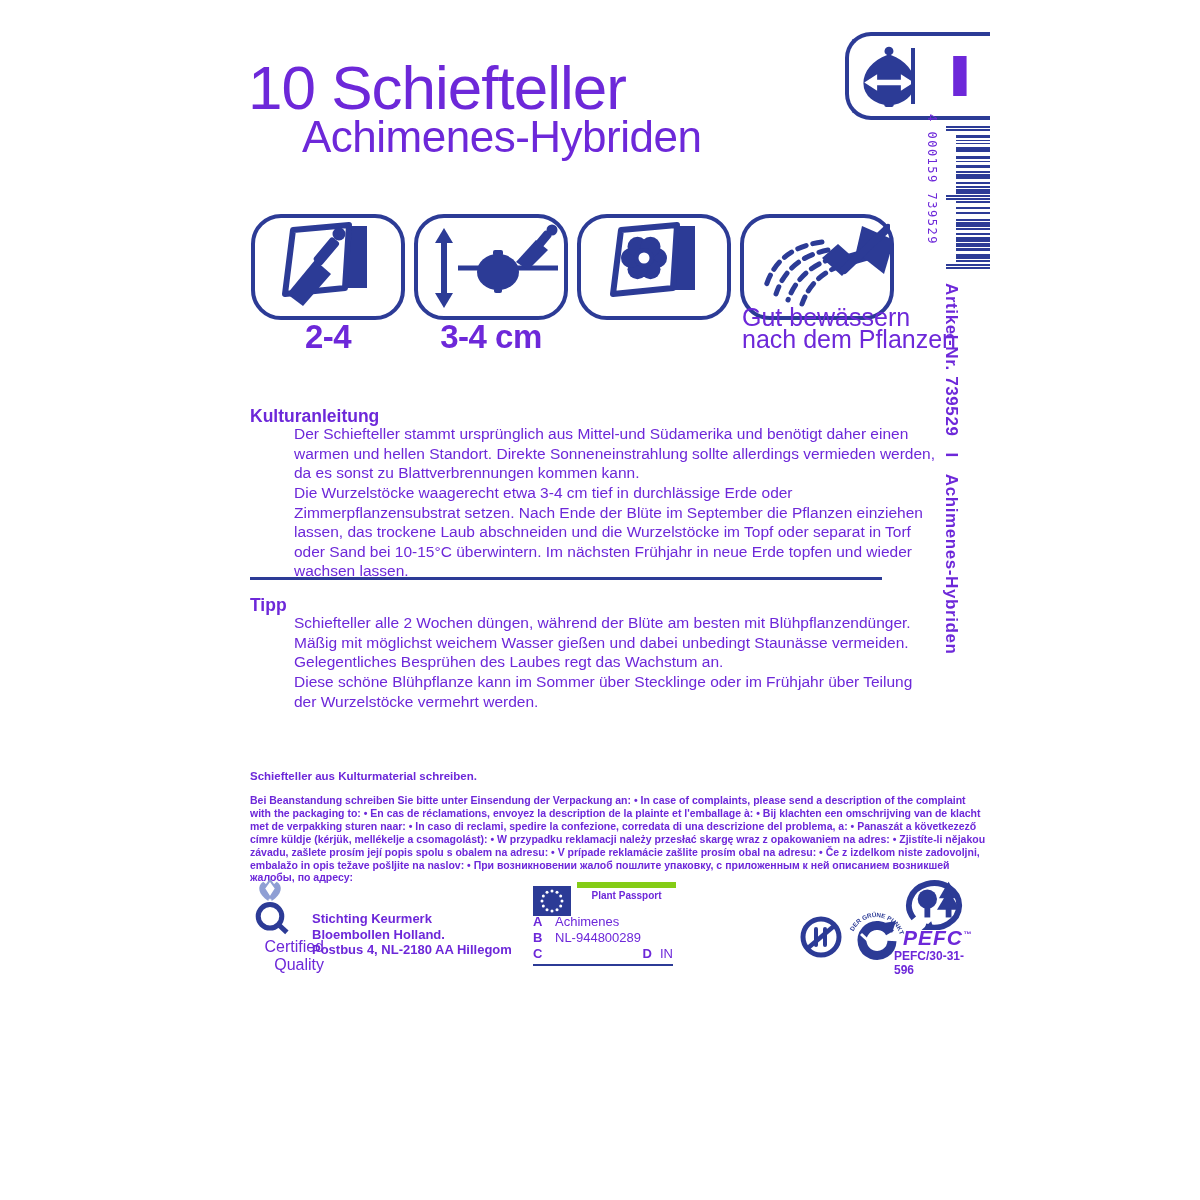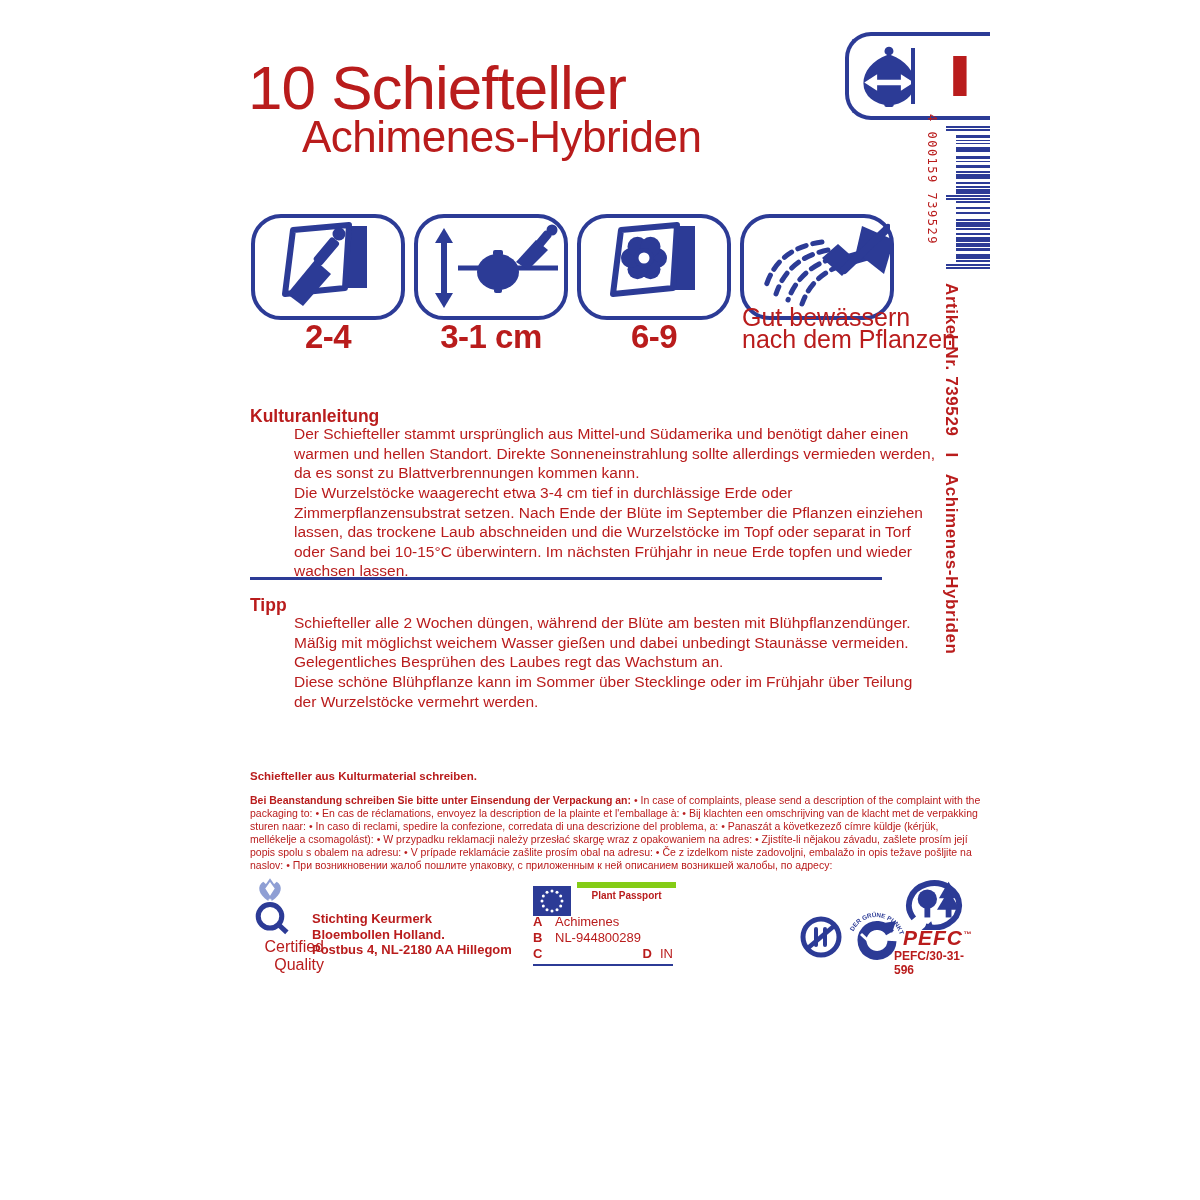--- a/index.html
+++ b/index.html
@@ -1,17 +1,17 @@
 <!DOCTYPE html>
 <html><head>
 <meta charset="utf-8">
 <style>
   html,body{margin:0;padding:0;background:#fff;}
   .page{position:relative;width:1200px;height:1200px;background:#ffffff;overflow:hidden;
-        font-family:"Liberation Sans",sans-serif;color:#b91c1c;}
+        font-family:"Liberation Sans",sans-serif;color:#6d28d9;}
   .abs{position:absolute;}
 
   
   .title{left:248px;top:52px;font-size:62px;letter-spacing:-1px;}
   .subtitle{left:302px;top:112px;font-size:44px;letter-spacing:-0.5px;}
 
   
   .size-box{left:845px;top:32px;width:145px;height:88px;border:4px solid #2c3b96;border-right:none;
             border-radius:26px 0 0 26px;box-sizing:border-box;}
   .size-box .divider{position:absolute;left:62px;top:12px;width:4px;height:56px;background:#2c3b96;}
@@ -30,21 +30,21 @@
   .pbox{top:214px;width:154px;height:106px;border:4px solid #2c3b96;border-radius:30px;box-sizing:border-box;}
   .pcap{top:318px;width:154px;text-align:center;font-size:33px;font-weight:bold;letter-spacing:-0.5px;}
   .pcap-small{left:742px;top:306px;font-size:25px;line-height:22px;}
 
   
   .h-small{font-size:17.5px;font-weight:bold;}
   .copy{width:642px;font-size:15.5px;line-height:19.5px;margin-left:44px;}
   .rule{left:250px;width:632px;height:2.5px;background:#2c3b96;}
 
   .note{left:250px;top:770px;font-size:11.5px;font-weight:bold;}
-  .complaints{left:250px;top:794px;width:737px;font-size:10.5px;line-height:12.9px;}
+  .complaints{left:250px;top:794px;width:737px;font-size:10.5px;line-height:12.9px;font-weight:bold;}
   .complaints b{margin-right:3px;}
 
   
   .cq-caption{left:216px;top:938px;width:108px;text-align:right;font-size:16px;font-weight:normal;}
   .address{left:312px;top:911px;font-size:13px;font-weight:bold;line-height:15.5px;}
 
   .passport{left:533px;top:882px;width:150px;height:80px;}
   .pp-title{position:absolute;left:44px;top:0;width:99px;border-top:6px solid #84cc16;text-align:center;
             font-size:10px;font-weight:bold;padding-top:2px;}
   .pp-row{position:absolute;left:0;width:140px;display:flex;font-size:13px;}
@@ -166,22 +166,21 @@
       </g>
       <g fill="#2c3b96">
         <path d="M94 26 L112 42 L98 58 L78 40 Z"></path>
         <line x1="104" y1="42" x2="132" y2="34" stroke="#2c3b96" stroke-width="12"></line>
         <path d="M118 8 L150 22 L140 56 L112 34 Z"></path>
         <line x1="100" y1="52" x2="144" y2="10" stroke="#2c3b96" stroke-width="8" stroke-linecap="round"></line>
       </g>
     </svg>
   </div>
   <div class="abs pcap" style="left:251px">2-4</div>
-  <div class="abs pcap" style="left:414px">3-1 cm</div>
-  <div class="abs pcap" style="left:577px">6-9</div>
+  <div class="abs pcap" style="left:414px">3-4 cm</div>
   <div class="abs pcap-small">
     <div>Gut bewässern</div>
     <div>nach dem Pflanzen</div>
   </div>
 
   <div class="abs h-small" style="left:250px;top:406px">Kulturanleitung</div>
   <div class="abs copy" style="left:250px;top:424px">Der Schiefteller stammt ursprünglich aus Mittel-und Südamerika und benötigt daher einen warmen und hellen Standort. Direkte Sonneneinstrahlung sollte allerdings vermieden werden, da es sonst zu Blattverbrennungen kommen kann.</div>
   <div class="abs copy" style="left:250px;top:483px">Die Wurzelstöcke waagerecht etwa 3-4 cm tief in durchlässige Erde oder Zimmerpflanzensubstrat setzen. Nach Ende der Blüte im September die Pflanzen einziehen lassen, das trockene Laub abschneiden und die Wurzelstöcke im Topf oder separat in Torf oder Sand bei 10-15°C überwintern. Im nächsten Frühjahr in neue Erde topfen und wieder wachsen lassen.</div>
 
   <div class="abs rule" style="top:577px"></div>

